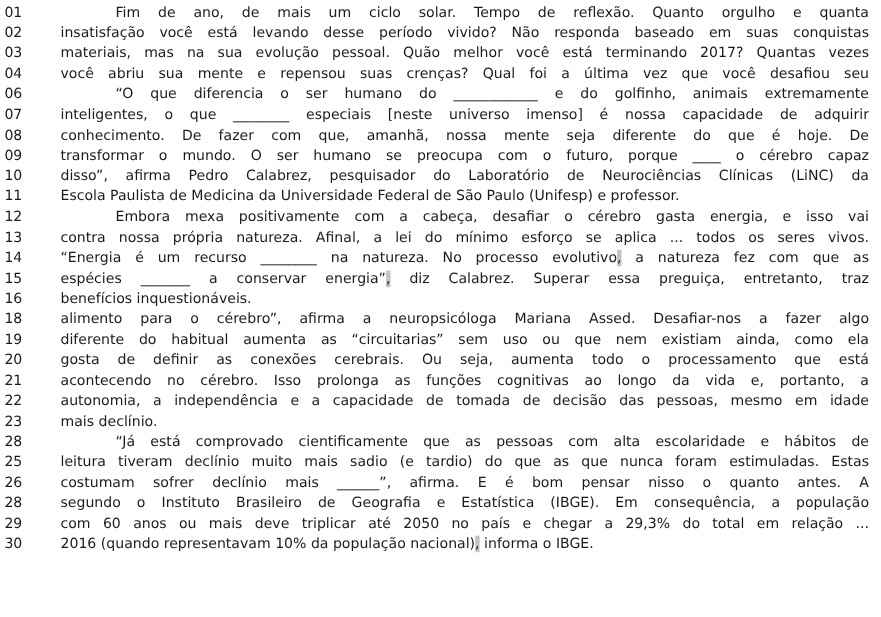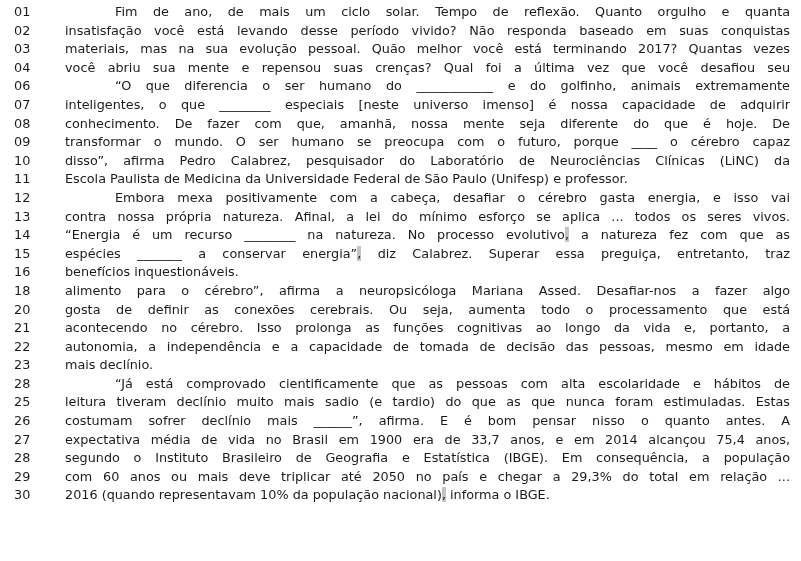--- a/index.html
+++ b/index.html
@@ -12,21 +12,21 @@
     height: 561px;
     overflow: hidden;
     font-family: "DejaVu Sans", "Liberation Sans", sans-serif;
     font-size: 12.8px;
     color: #1b1b1b;
   }
   .page {
     box-sizing: border-box;
     width: 801px;
     height: 561px;
-    padding: 3px 11px 0 14px;
+    padding: 3px 11px 0 4px;
   }
   .line {
     display: flex;
     height: 18.6px;
     line-height: 18.6px;
     overflow: hidden;
   }
   .num {
     flex: none;
     width: 31px;
@@ -128,20 +128,24 @@
     <span class="num">16</span>
     <span class="txt last"><span>benefícios inquestionáveis.</span></span>
   </div>
 
 
   <div class="line">
     <span class="num">18</span>
     <span class="txt"><span>alimento para o cérebro”, afirma a neuropsicóloga Mariana Assed. Desafiar-nos a fazer algo</span></span>
   </div>
 
+  <div class="line">
+    <span class="num">19</span>
+    <span class="txt"><span>diferente do habitual aumenta as “circuitarias” sem uso ou que nem existiam ainda, como ela</span></span>
+  </div>
 
   <div class="line">
     <span class="num">20</span>
     <span class="txt"><span>gosta de definir as conexões cerebrais. Ou seja, aumenta todo o processamento que está</span></span>
   </div>
 
   <div class="line">
     <span class="num">21</span>
     <span class="txt"><span>acontecendo no cérebro. Isso prolonga as funções cognitivas ao longo da vida e, portanto, a</span></span>
   </div>
@@ -164,24 +168,20 @@
   <div class="line">
     <span class="num">25</span>
     <span class="txt"><span>leitura tiveram declínio muito mais sadio (e tardio) do que as que nunca foram estimuladas. Estas</span></span>
   </div>
 
   <div class="line">
     <span class="num">26</span>
     <span class="txt"><span>costumam sofrer declínio mais ______”, afirma. E é bom pensar nisso o quanto antes. A</span></span>
   </div>
 
-  <div class="line">
-    <span class="num">27</span>
-    <span class="txt"><span>expectativa média de vida no Brasil em 1900 era de 33,7 anos, e em 2014 alcançou 75,4 anos,</span></span>
-  </div>
 
   <div class="line">
     <span class="num">28</span>
     <span class="txt"><span>segundo o Instituto Brasileiro de Geografia e Estatística (IBGE). Em consequência, a população</span></span>
   </div>
 
   <div class="line">
     <span class="num">29</span>
     <span class="txt"><span>com 60 anos ou mais deve triplicar até 2050 no país e chegar a 29,3% do total em relação ...</span></span>
   </div>

